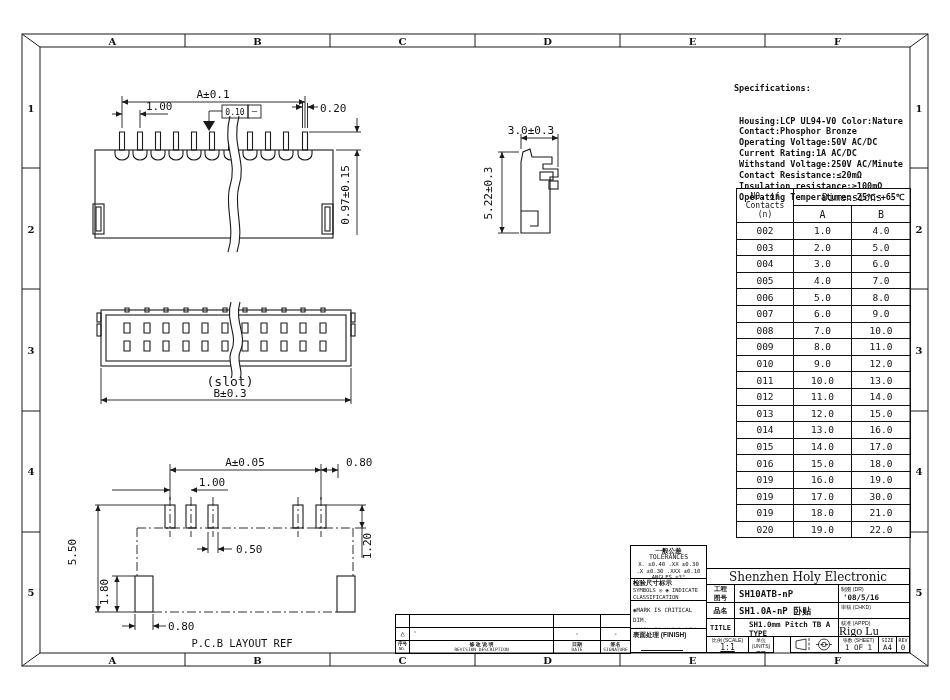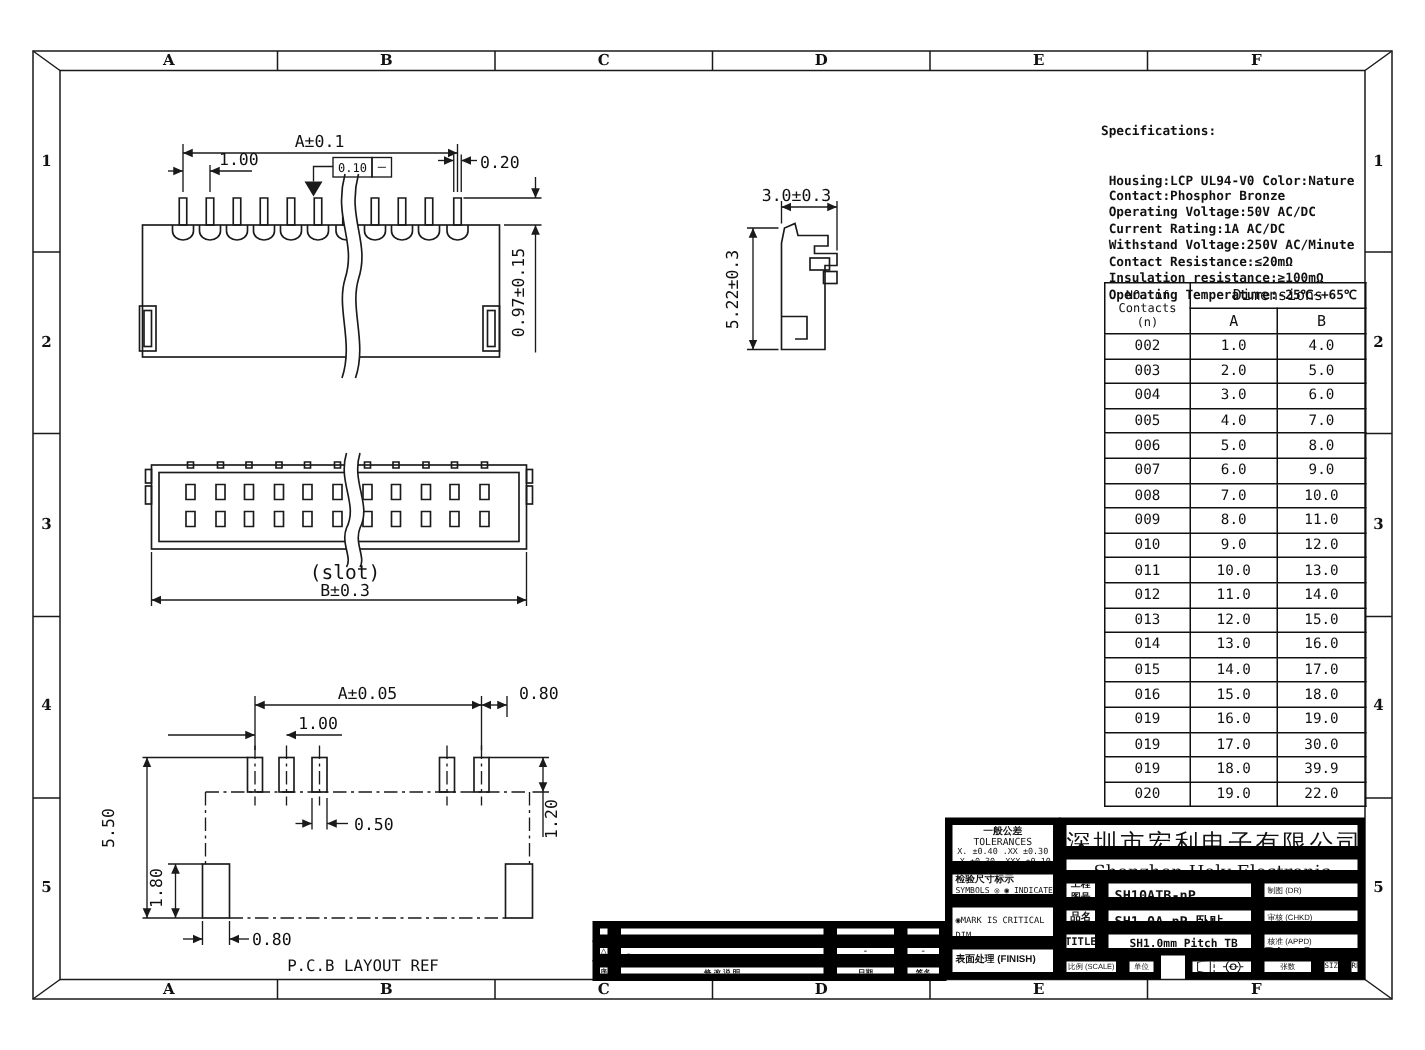--- a/index.html
+++ b/index.html
@@ -15,21 +15,21 @@
   .ctable{position:absolute;left:736px;top:188px;width:174px;border-collapse:collapse;
           table-layout:fixed;}
   .ctable th,.ctable td{border:1px solid #111;text-align:center;padding:0;
           font-weight:normal;overflow:hidden;}
   .ctable td{font-size:9.5px;height:15.6px;}
   .ctable .hd{font-size:8px;line-height:9px;}
   .ctable .hd2{font-size:10px;height:16px;}
   
   .tblock{position:absolute;left:630px;top:545px;width:280px;height:108px;}
   .rblock{position:absolute;left:395px;top:614px;width:236px;height:40px;}
-  .cell{position:absolute;border:5px solid #000000;box-sizing:border-box;overflow:hidden;}
+  .cell{position:absolute;border:1px solid #000000;box-sizing:border-box;overflow:hidden;}
   .cn{font-family:"Liberation Sans",sans-serif;}
   .tiny{font-size:5.4px;line-height:6.5px;}
   .company-cn{font-family:"DejaVu Serif",serif;font-size:16px;letter-spacing:2px;
        text-align:center;line-height:23px;white-space:nowrap;}
   .company-en{font-family:"DejaVu Serif",serif;font-size:12px;text-align:center;line-height:16px;}
   .lbl{font-size:6.5px;font-weight:bold;text-align:center;}
   .val{font-size:9px;font-weight:bold;padding-left:4px;}
   .flabel{font-size:5.2px;text-align:left;padding:1px 0 0 2px;}
   .fval{font-size:7.5px;font-weight:bold;padding-left:4px;}
   .center{display:flex;align-items:center;justify-content:center;}
@@ -282,21 +282,21 @@
           <td>19.0</td>
         </tr>
         <tr>
           <td>019</td>
           <td>17.0</td>
           <td>30.0</td>
         </tr>
         <tr>
           <td>019</td>
           <td>18.0</td>
-          <td>39.9</td>
+          <td>21.0</td>
         </tr>
         <tr>
           <td>020</td>
           <td>19.0</td>
           <td>22.0</td>
         </tr>
       </tbody>
 </table>
 
 <div class="rblock">
@@ -342,21 +342,20 @@
   </div>
   <div class="cell" style="left:0;top:55px;width:77px;height:29px;padding:4px 0 0 2px;">
     <div style="font-size:5.8px;line-height:10px;">◉MARK IS CRITICAL DIM.</div>
     <div style="font-size:5.8px;line-height:10px;">◎MARK IS MAJOR DIM.</div>
   </div>
   <div class="cell" style="left:0;top:83px;width:77px;height:25px;padding:2px 0 0 2px;">
     <div class="cn" style="font-size:6.5px;font-weight:bold;">表面处理 (FINISH)</div>
     <div style="width:42px;border-bottom:1px solid #111;height:10px;margin-left:8px;"></div>
   </div>
 
-  <div class="cell company-cn cn" style="left:76px;top:0;width:204px;height:24px;">深圳市宏利电子有限公司</div>
   <div class="cell company-en" style="left:76px;top:23px;width:204px;height:17px;">Shenzhen Holy Electronic Co.,Ltd</div>
 
   <div class="cell center" style="left:76px;top:39px;width:29px;height:19px;flex-direction:column;">
     <div class="cn lbl">工程</div>
     <div class="cn lbl">图号</div>
   </div>
   <div class="cell val" style="left:104px;top:39px;width:105px;height:19px;line-height:19px;">SH10ATB-nP</div>
   <div class="cell" style="left:208px;top:39px;width:72px;height:19px;">
     <div class="cn flabel">制图 (DR)</div>
     <div class="fval">'08/5/16</div>

